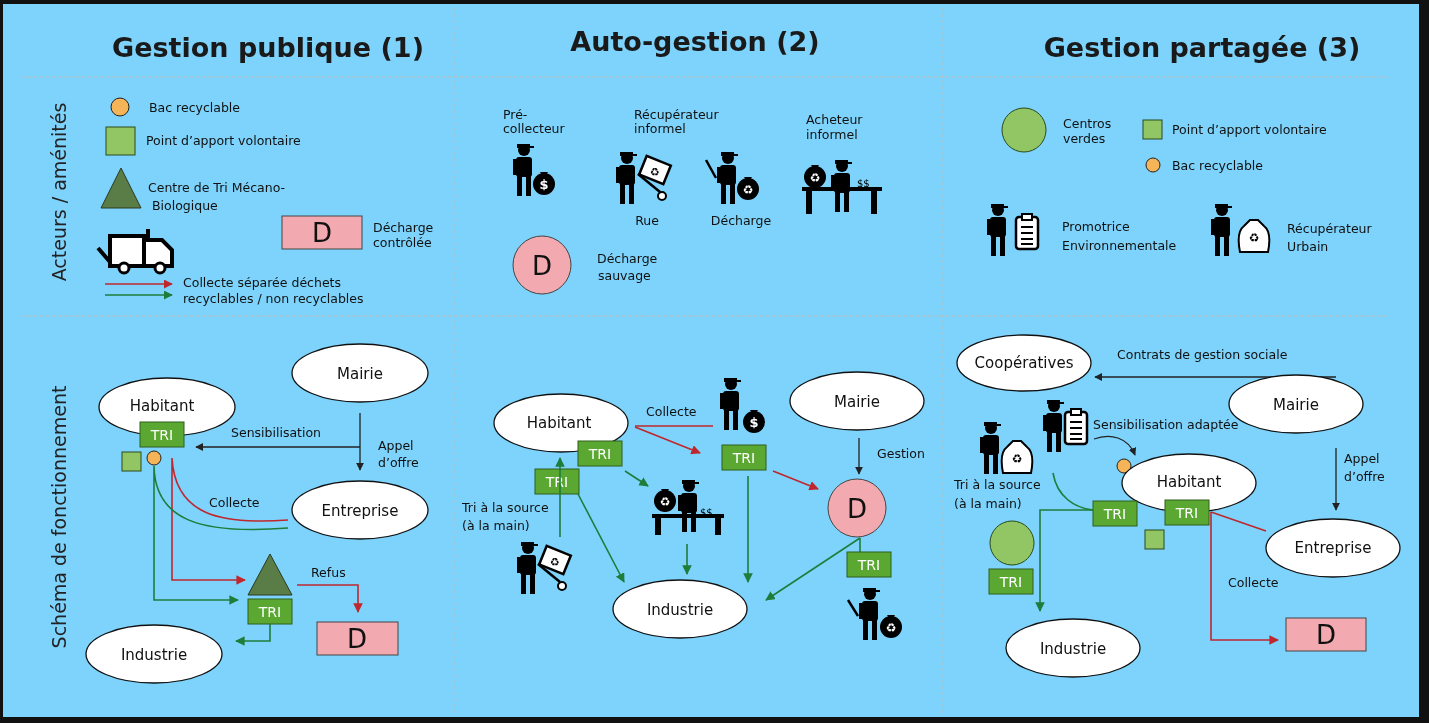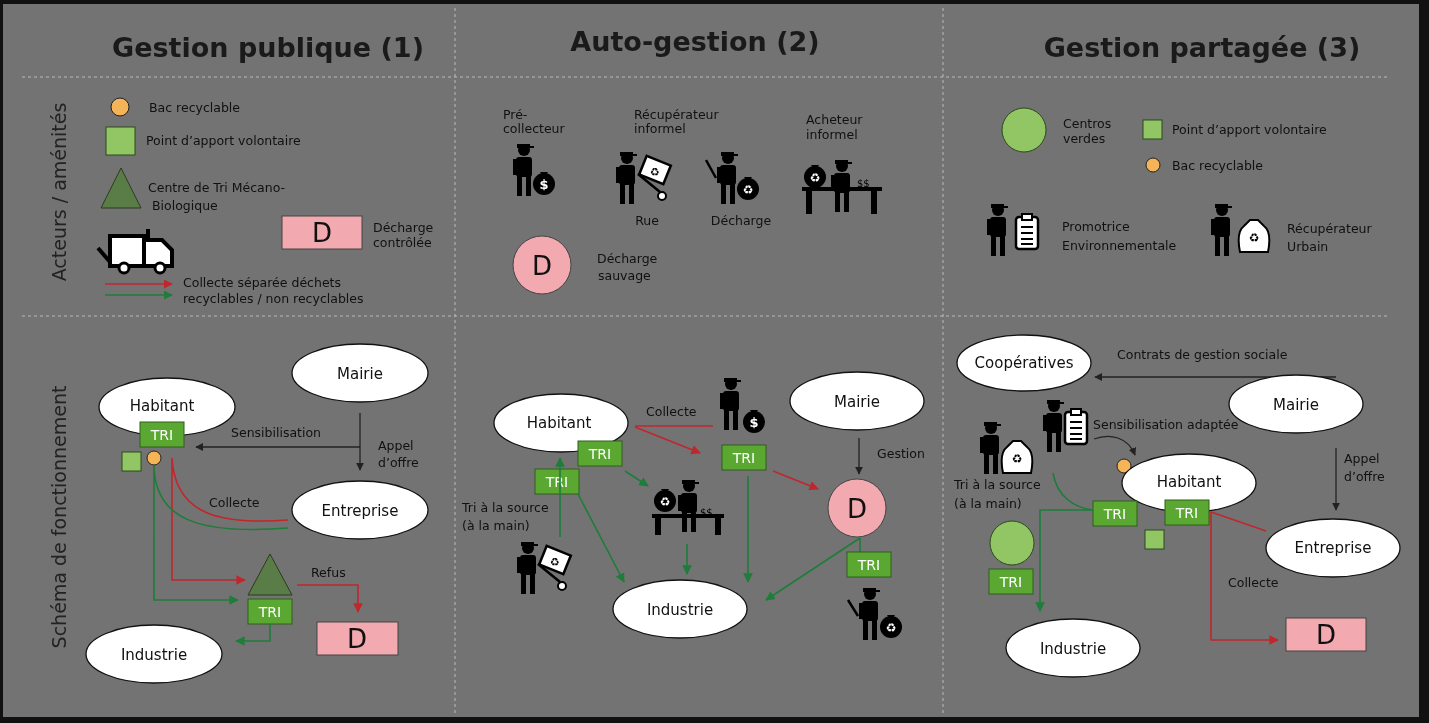--- a/index.html
+++ b/index.html
@@ -1,17 +1,17 @@
 <!DOCTYPE html>
 <html><head>
 <meta charset="utf-8">
 <style>
   html, body { margin: 0; padding: 0; background: #111; }
   body { width: 1429px; height: 723px; overflow: hidden; position: relative; font-family: "DejaVu Sans", sans-serif; }
-  #frame { position: absolute; left: 3px; top: 4px; width: 1416px; height: 713px; background: #737373; }
+  #frame { position: absolute; left: 3px; top: 4px; width: 1416px; height: 713px; background: #7dd3fc; }
   svg { position: absolute; left: 0; top: 0; }
   .title { font-family: "DejaVu Sans", sans-serif; font-weight: bold; font-size: 27px; fill: #1a1a1a; }
   .lbl-s { font-family: "DejaVu Sans", sans-serif; font-size: 12.5px; fill: #111; }
   .node { font-family: "DejaVu Sans", sans-serif; font-size: 15px; fill: #111; }
   .side { font-family: "DejaVu Sans", sans-serif; font-size: 19px; fill: #222; }
   .tri-txt { font-family: "DejaVu Sans", sans-serif; font-size: 14px; fill: #fff; }
   .d-txt { font-family: "DejaVu Sans", sans-serif; font-size: 26px; fill: #111; }
 </style>
 </head>
 <body>

